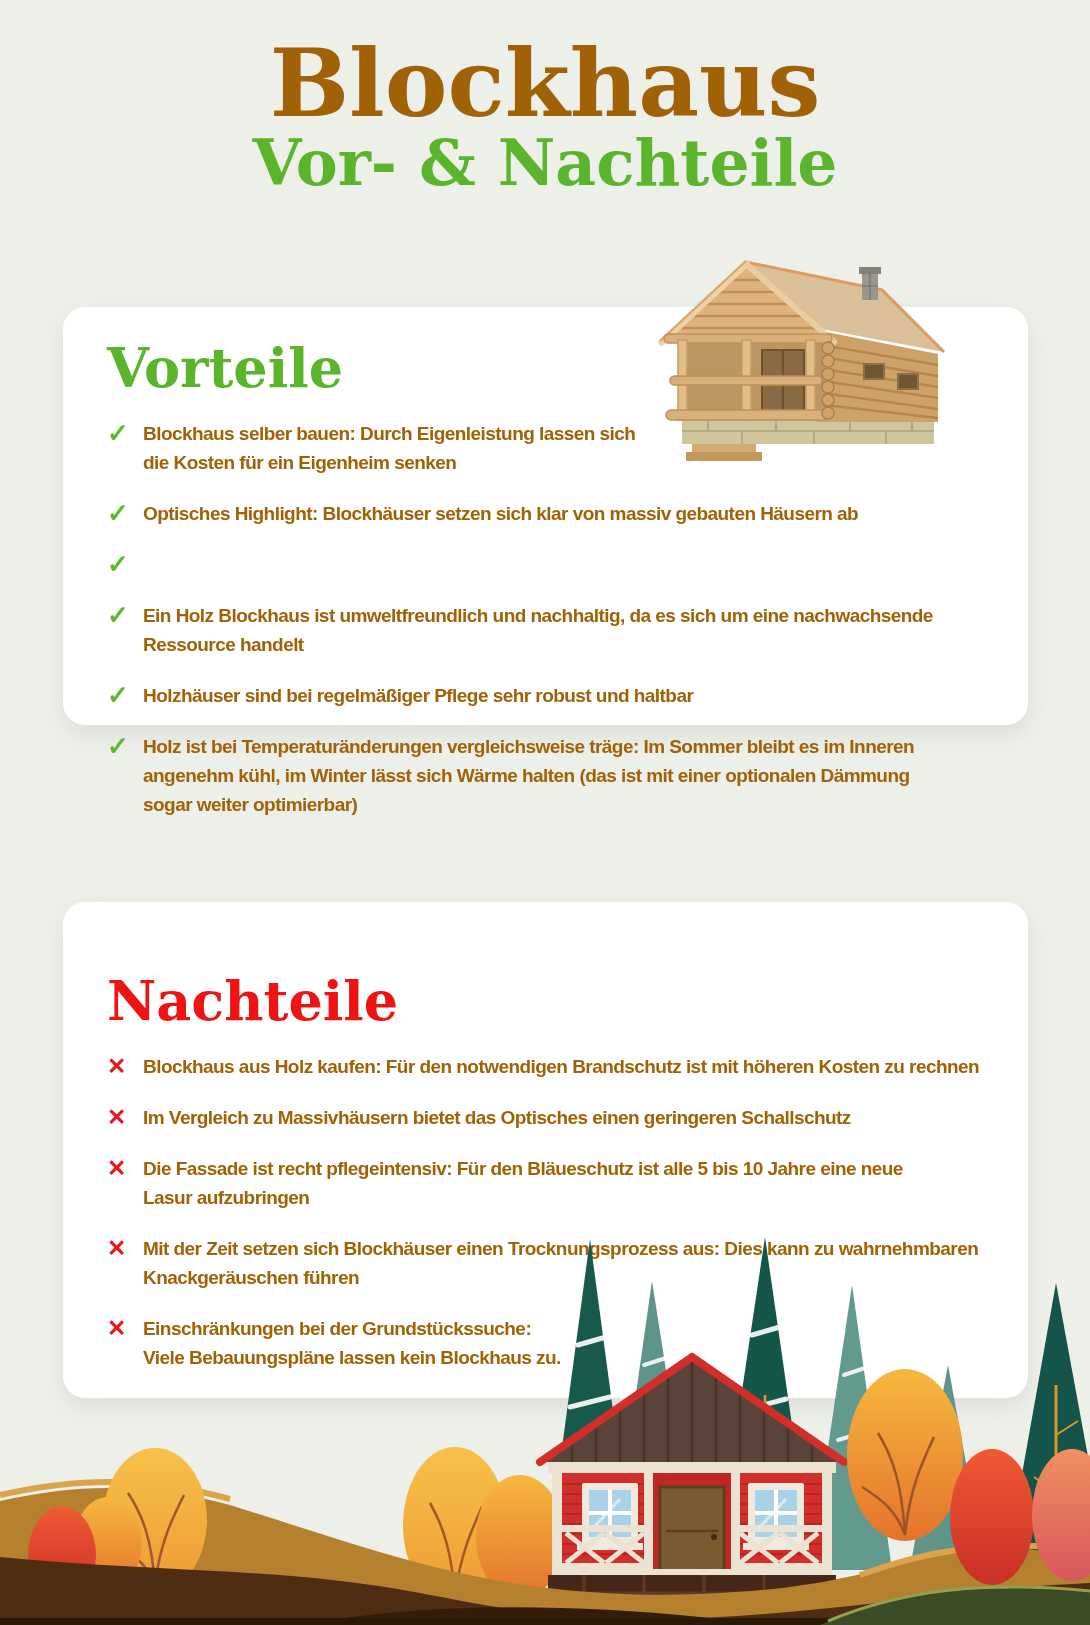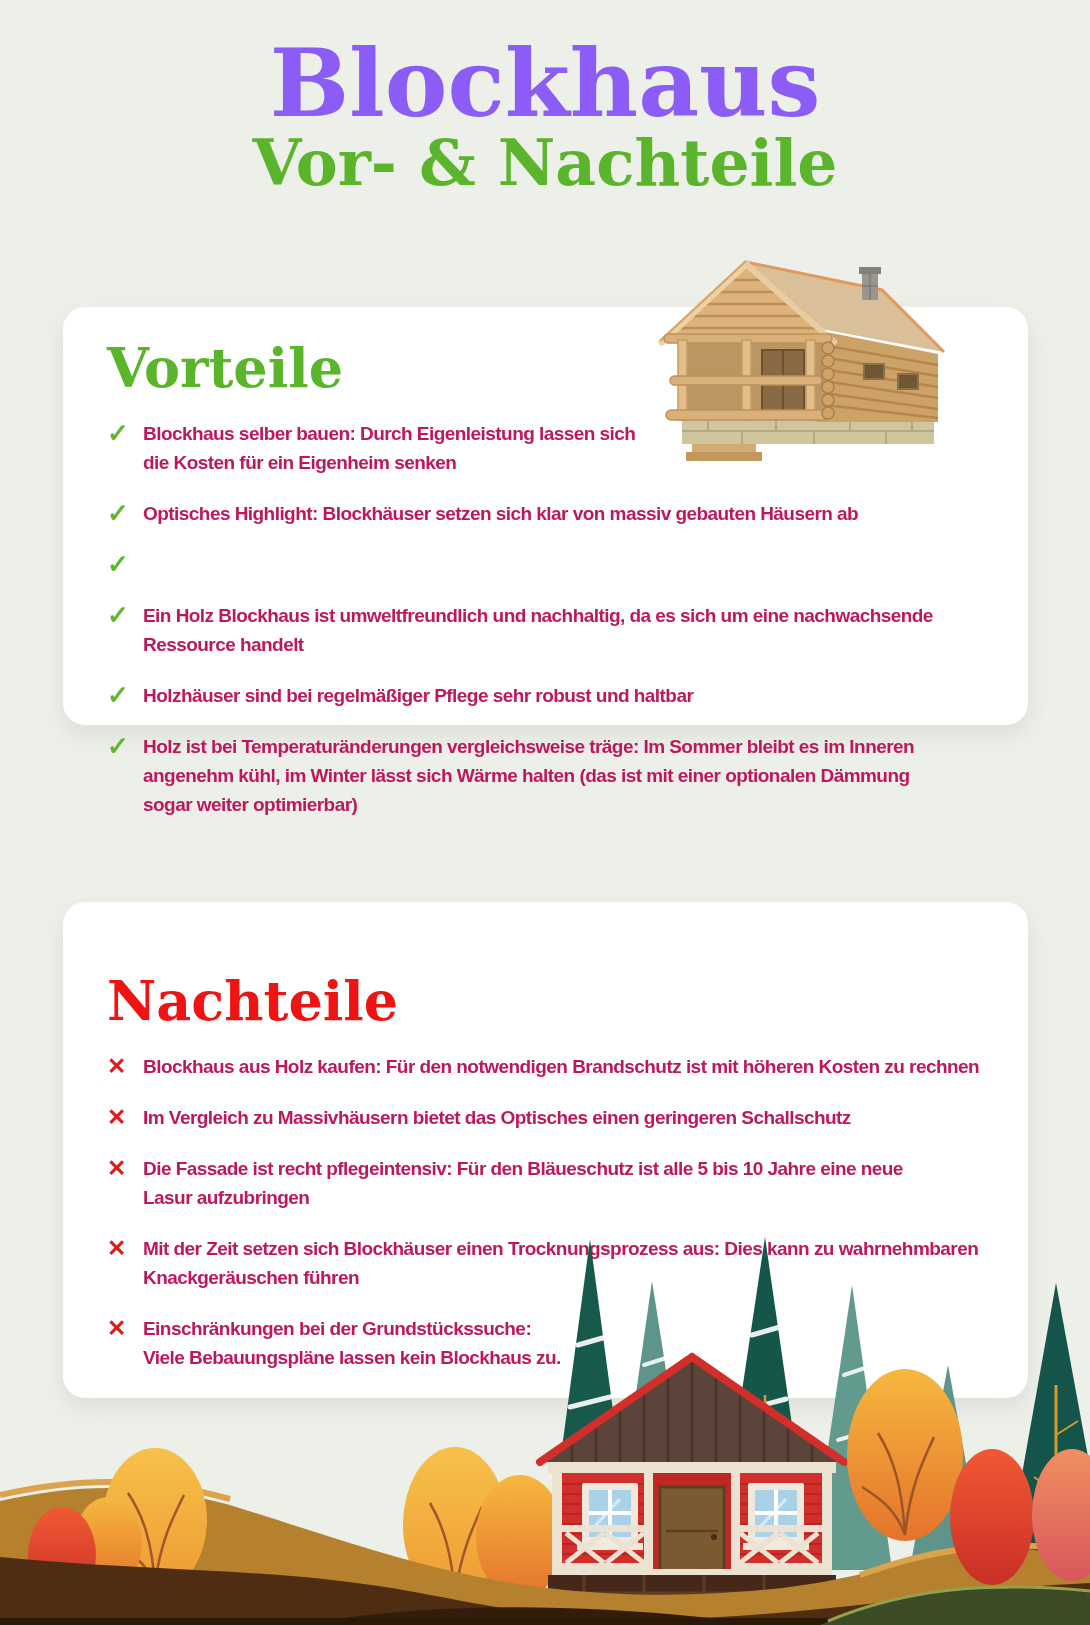--- a/index.html
+++ b/index.html
@@ -4,21 +4,21 @@
 <style>
   html,body{margin:0;padding:0;}
   body{
     width:1090px;height:1625px;position:relative;overflow:hidden;
     background:#edefe9;
     font-family:"Liberation Sans",sans-serif;
   }
   .header{position:absolute;top:36px;left:0;width:100%;text-align:center;z-index:1;}
   .title{
     font-family:"DejaVu Serif",serif;font-weight:700;
-    font-size:94px;line-height:1.02;color:#8b5cf6;margin:0;
+    font-size:94px;line-height:1.02;color:#a16207;margin:0;
   }
   .subtitle{
     font-family:"DejaVu Serif",serif;font-weight:700;
     font-size:63px;line-height:1.0;color:#5ab42c;
   }
   .card{
     position:absolute;left:63px;width:965px;background:#ffffff;
     border-radius:22px;box-shadow:0 10px 22px rgba(80,90,75,.10);
     padding:34px 44px;box-sizing:border-box;z-index:1;
   }
@@ -30,21 +30,21 @@
   }
   .card-pros h2{color:#5ab42c;}
   .card-cons h2{color:#ee1414;margin-top:38px;}
   ul.list{list-style:none;margin:0;padding:0;}
   ul.list li{display:flex;align-items:flex-start;margin-bottom:22px;}
   .icon{flex:0 0 36px;line-height:29px;font-weight:700;}
   .icon.check{color:#5cb82d;font-size:26px;}
   .icon.cross{color:#e8171b;font-size:23px;}
   .txt{
     white-space:pre-line;font-size:19px;font-weight:700;line-height:29px;
-    color:#be185d;letter-spacing:-0.55px;
+    color:#a16207;letter-spacing:-0.55px;
   }
   .cabin{position:absolute;left:646px;top:252px;width:300px;height:218px;z-index:3;}
   .scene{position:absolute;left:0;bottom:0;width:1090px;height:400px;z-index:2;}
   svg{display:block;}
 </style>
 </head>
 <body>
 
 <div>
 

